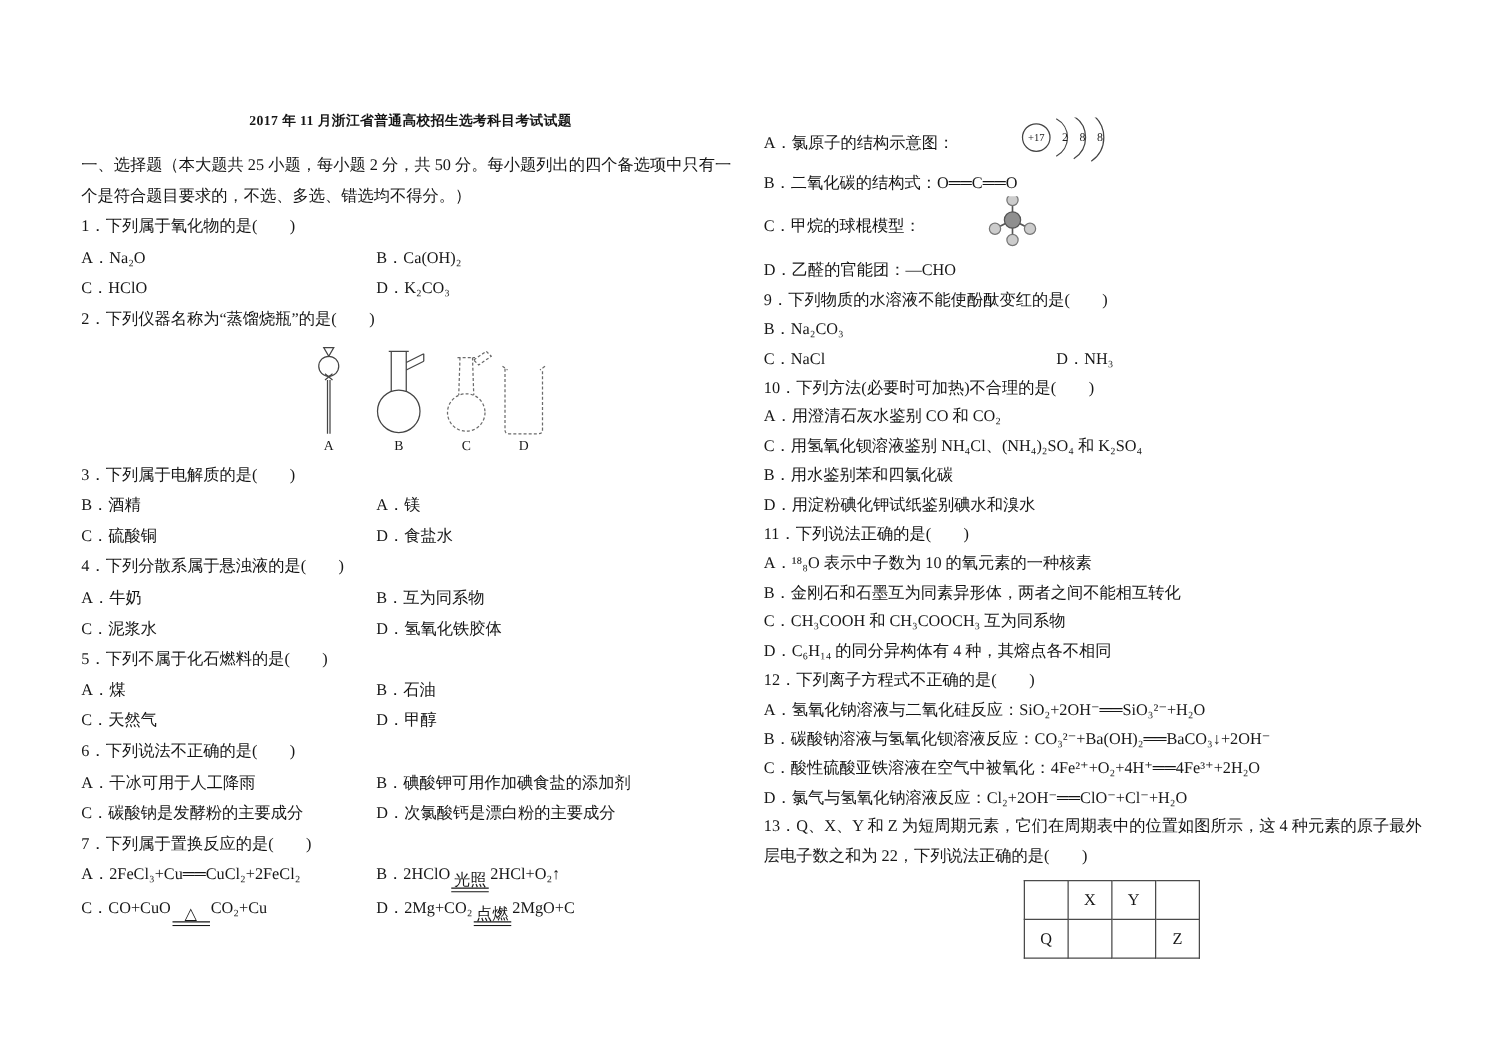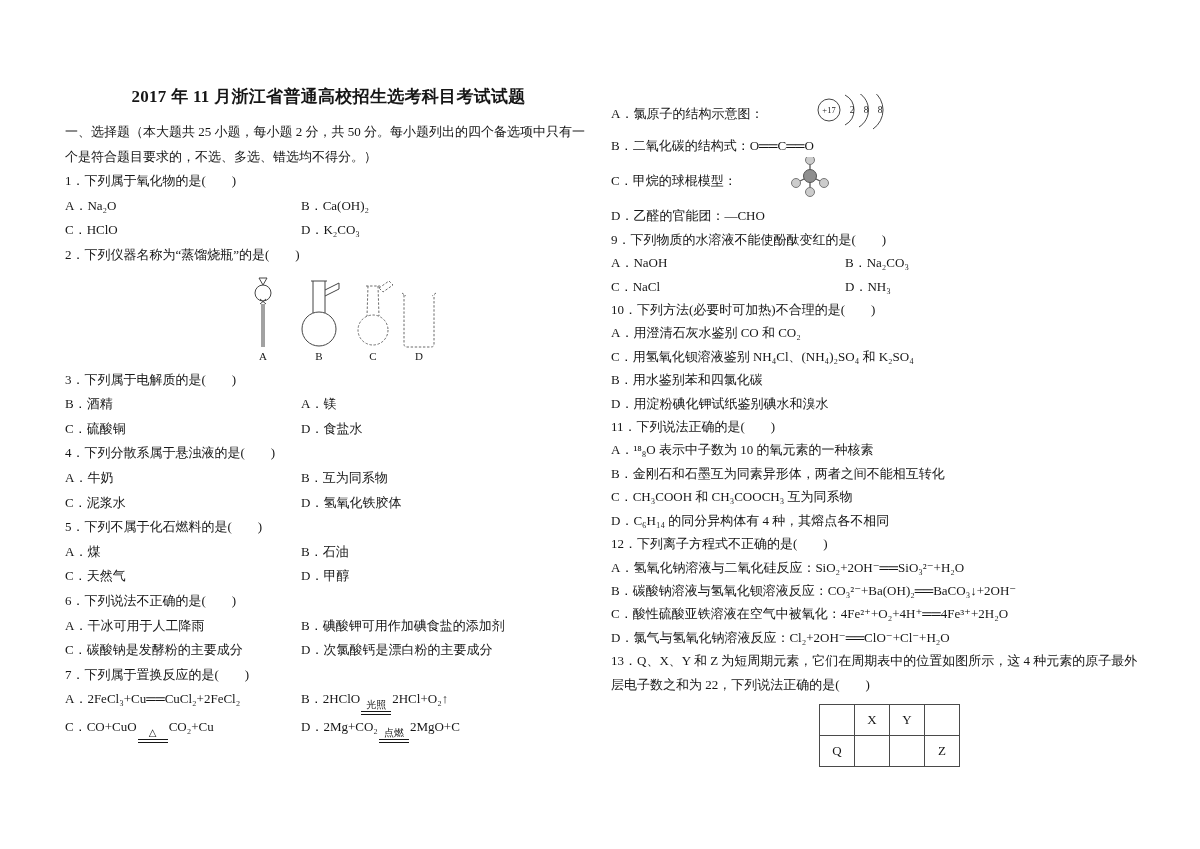--- a/index.html
+++ b/index.html
@@ -2,36 +2,36 @@
 <html><head>
 <meta charset="utf-8">
 <style>
   *{box-sizing:border-box;margin:0;padding:0;}
   html,body{background:#ffffff;}
   body{width:1200px;height:849px;font-family:"Liberation Serif","DejaVu Serif",serif;}
   .page{position:relative;width:1200px;height:849px;background:#ffffff;overflow:hidden;color:#161616;}
   .col{position:absolute;font-size:13px;}
   .col-left{left:65px;top:84px;width:527px;}
   .col-right{left:611px;top:94px;width:533px;}
-  .title{font-size:17px;font-weight:bold;text-align:center;line-height:26px;margin-bottom:10px;white-space:nowrap;letter-spacing:.3px;}
+  .title{font-size:11px;font-weight:bold;text-align:center;line-height:26px;margin-bottom:10px;white-space:nowrap;letter-spacing:.3px;}
   .intro{line-height:24.6px;}
   .line{line-height:24.6px;white-space:nowrap;overflow:hidden;}
   .col-right .line{line-height:23.4px;}
   .wrapline{line-height:23.4px;white-space:normal;}
   .pair{display:flex;}
   .pair>.line:first-child{width:236px;flex:none;}
   .col-right .pair>.line:first-child{width:234px;}
   .pair>.line:last-child{flex:1;}
   .fig-apparatus{margin:5px 0 3px 176px;height:92px;}
   .optfig{display:flex;align-items:center;white-space:nowrap;gap:48px;}
   .optfig-a{height:40px;}
   .optfig-c{height:47px;}
   .optfig svg{margin-left:3px;position:relative;top:-6px;flex:none;}
   .cheq{display:inline-flex;flex-direction:column;align-items:center;vertical-align:-5px;margin:0 1px;}
-  .cheq .cond{font-size:10px;line-height:10px;height:10px;}
+  .cheq .cond{font-size:13px;line-height:10px;height:10px;}
   .cheq .dl{width:30px;height:4px;border-top:1px solid #161616;border-bottom:1px solid #161616;margin-top:1px;}
   .ptable{border-collapse:collapse;margin:8px 0 0 208px;}
   .ptable td{width:35px;height:31px;border:1px solid #4a4a4a;text-align:center;font-size:13px;padding:0;}
   svg .ln{fill:none;stroke:#454545;stroke-width:1;}
   svg .lnd{fill:none;stroke:#6b6b6b;stroke-width:1;stroke-dasharray:2.4 1.7;}
   svg .flabel{font-size:11px;fill:#161616;}
   svg .atomtxt{font-size:9.5px;fill:#222222;}
   svg .coretxt{font-size:8.5px;fill:#222222;}
   svg .mline{stroke:#555555;stroke-width:1.3;}
   svg .mh{fill:#cccccc;stroke:#777777;stroke-width:1;}
@@ -180,21 +180,20 @@
         <circle class="mh" cx="36" cy="31" r="4.5"></circle>
         <circle class="mh" cx="22" cy="40" r="4.5"></circle>
         <circle class="mc" cx="22" cy="24" r="6.5"></circle>
       </svg>
     </div>
 
     <div class="line">D．乙醛的官能团：—CHO</div>
 
     <div class="line">9．下列物质的水溶液不能使酚酞变红的是(　　)</div>
     <div class="pair">
-      <div class="line">A．NaOH</div>
       <div class="line">B．Na₂CO₃</div>
     </div>
     <div class="pair">
       <div class="line">C．NaCl</div>
       <div class="line">D．NH₃</div>
     </div>
 
     <div class="line">10．下列方法(必要时可加热)不合理的是(　　)</div>
     <div class="line">A．用澄清石灰水鉴别 CO 和 CO₂</div>
     <div class="line">C．用氢氧化钡溶液鉴别 NH₄Cl、(NH₄)₂SO₄ 和 K₂SO₄</div>

